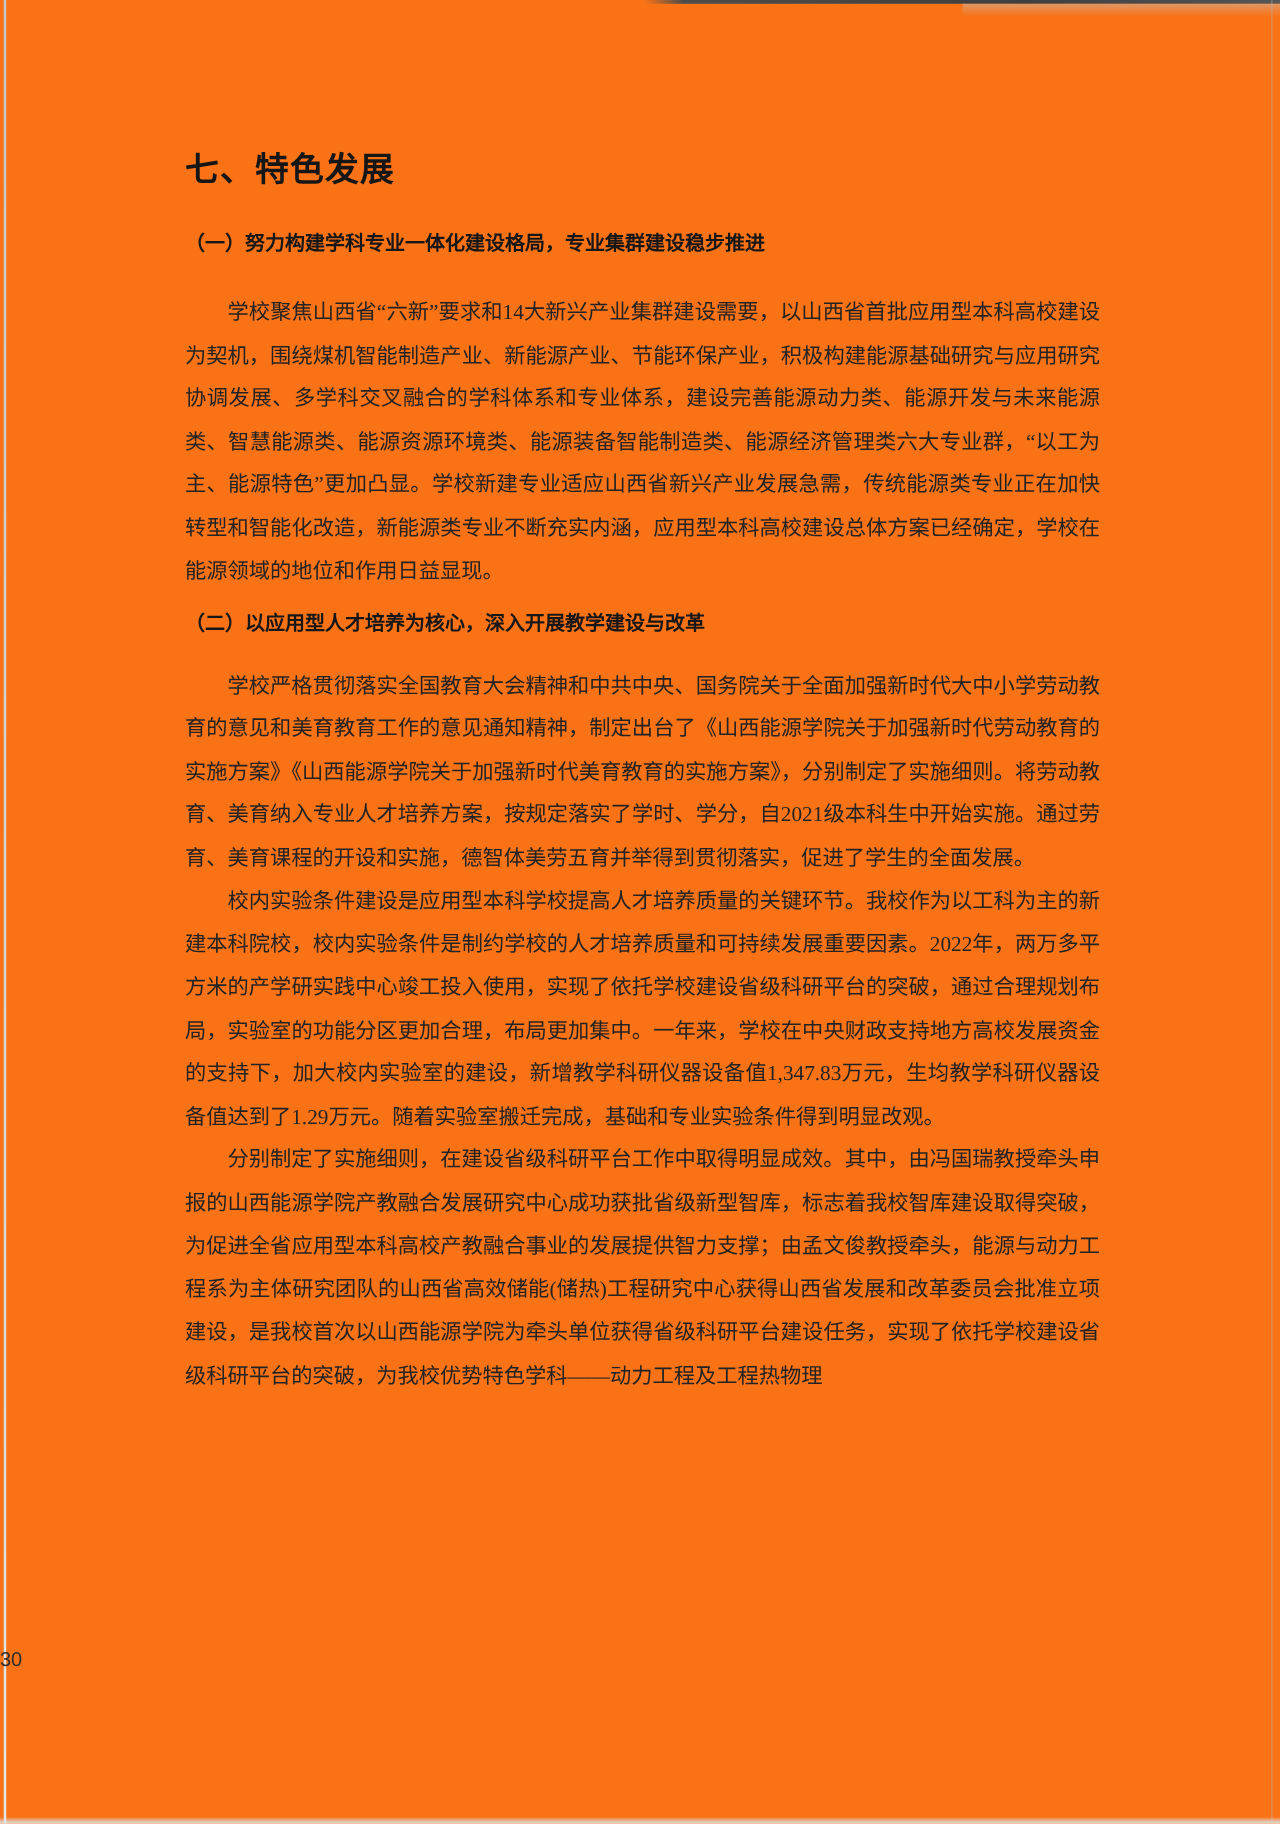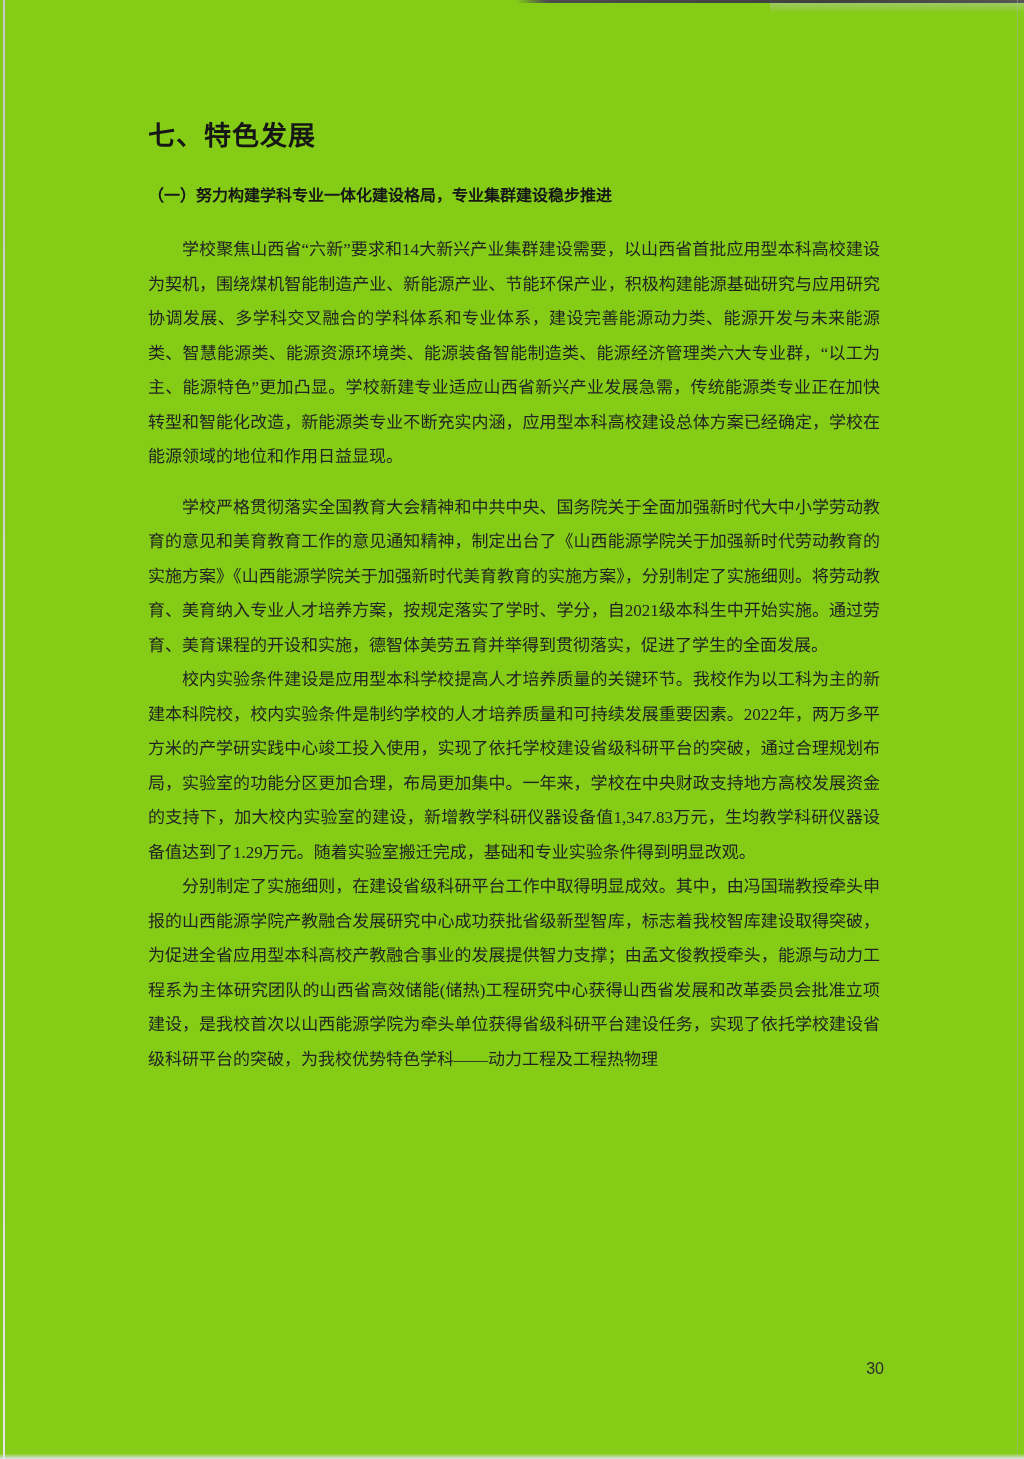--- a/index.html
+++ b/index.html
@@ -4,21 +4,21 @@
 <style>
   html, body {
     margin: 0;
     padding: 0;
     background: #ffffff;
   }
   .page {
     position: relative;
     width: 1024px;
     height: 1459px;
-    background: #84cc16;
+    background: #f97316;
     overflow: hidden;
     font-family: "Liberation Serif", "DejaVu Serif", serif;
     color: #222;
   }
   
   .scan-left-edge {
     position: absolute;
     left: 3px; top: 0;
     width: 2px; height: 1459px;
     background: linear-gradient(180deg, #c2c7c9 0%, #ced3d4 40%, #d8dcdd 80%, #e4e7e8 100%);
@@ -81,45 +81,45 @@
     text-indent: 2em;
     color: #232323;
     word-break: break-all;
   }
   .body-para.after-heading { margin-top: 21px; }
   .body-para.p2 { margin-top: 16px; }
   .page-number {
     position: absolute;
     left: 0; top: 1320px;
     width: 884px;
-    text-align: right;
+    text-align: left;
     font-family: "Liberation Sans", "DejaVu Sans", sans-serif;
     font-size: 16px;
     color: #2e2e2e;
-    margin-top: 40px;
   }
 </style>
 </head>
 <body>
 
 <div class="page">
 
   <div class="scan-left-edge"></div>
   <div class="scan-top-line"></div>
   <div class="scan-top-shadow"></div>
   <div class="scan-right-edge"></div>
   <div class="scan-bottom-edge"></div>
 
   <div class="content">
     <h1 class="chapter-title">七、特色发展</h1>
 
     <h2 class="section-heading first">（一）努力构建学科专业一体化建设格局，专业集群建设稳步推进</h2>
 
     <p class="body-para after-heading">学校聚焦山西省“六新”要求和14大新兴产业集群建设需要，以山西省首批应用型本科高校建设为契机，围绕煤机智能制造产业、新能源产业、节能环保产业，积极构建能源基础研究与应用研究协调发展、多学科交叉融合的学科体系和专业体系，建设完善能源动力类、能源开发与未来能源类、智慧能源类、能源资源环境类、能源装备智能制造类、能源经济管理类六大专业群，“以工为主、能源特色”更加凸显。学校新建专业适应山西省新兴产业发展急需，传统能源类专业正在加快转型和智能化改造，新能源类专业不断充实内涵，应用型本科高校建设总体方案已经确定，学校在能源领域的地位和作用日益显现。</p>
 
+    <h2 class="section-heading second">（二）以应用型人才培养为核心，深入开展教学建设与改革</h2>
 
     <p class="body-para p2">学校严格贯彻落实全国教育大会精神和中共中央、国务院关于全面加强新时代大中小学劳动教育的意见和美育教育工作的意见通知精神，制定出台了《山西能源学院关于加强新时代劳动教育的实施方案》《山西能源学院关于加强新时代美育教育的实施方案》，分别制定了实施细则。将劳动教育、美育纳入专业人才培养方案，按规定落实了学时、学分，自2021级本科生中开始实施。通过劳育、美育课程的开设和实施，德智体美劳五育并举得到贯彻落实，促进了学生的全面发展。</p>
 
     <p class="body-para">校内实验条件建设是应用型本科学校提高人才培养质量的关键环节。我校作为以工科为主的新建本科院校，校内实验条件是制约学校的人才培养质量和可持续发展重要因素。2022年，两万多平方米的产学研实践中心竣工投入使用，实现了依托学校建设省级科研平台的突破，通过合理规划布局，实验室的功能分区更加合理，布局更加集中。一年来，学校在中央财政支持地方高校发展资金的支持下，加大校内实验室的建设，新增教学科研仪器设备值1,347.83万元，生均教学科研仪器设备值达到了1.29万元。随着实验室搬迁完成，基础和专业实验条件得到明显改观。</p>
 
     <p class="body-para">分别制定了实施细则，在建设省级科研平台工作中取得明显成效。其中，由冯国瑞教授牵头申报的山西能源学院产教融合发展研究中心成功获批省级新型智库，标志着我校智库建设取得突破，为促进全省应用型本科高校产教融合事业的发展提供智力支撑；由孟文俊教授牵头，能源与动力工程系为主体研究团队的山西省高效储能(储热)工程研究中心获得山西省发展和改革委员会批准立项建设，是我校首次以山西能源学院为牵头单位获得省级科研平台建设任务，实现了依托学校建设省级科研平台的突破，为我校优势特色学科——动力工程及工程热物理</p>
   </div>
 
   <div class="page-number">30</div>
 </div>

